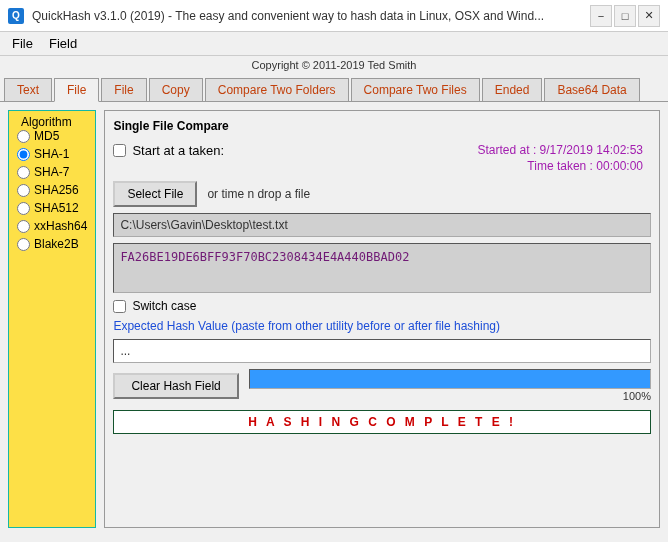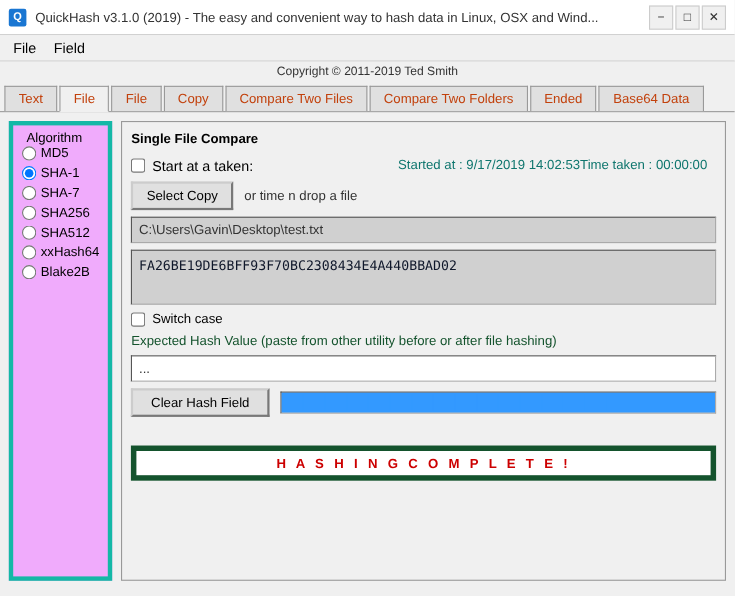--- a/index.html
+++ b/index.html
@@ -144,24 +144,24 @@
 
     .start-at-row {
       display: flex;
       align-items: center;
       gap: 6px;
     }
     .start-at-row input[type="checkbox"] { cursor: pointer; }
 
     .time-info {
       display: flex;
-      flex-direction: row;
+      flex-direction: column;
       align-items: flex-end;
       font-size: 12px;
-      color: #0f766e;
+      color: #a21caf;
       margin-left: auto;
       padding-right: 8px;
       text-align: center;
     }
     .time-info div { margin-bottom: 2px; }
 
     .top-row {
       display: flex;
       align-items: flex-start;
     }
@@ -196,37 +196,37 @@
       color: #333;
       font-family: inherit;
     }
 
     .hash-output-field {
       width: 100%;
       padding: 6px;
       border: 1px inset #aaa;
       background: #d0d0d0;
       font-size: 12px;
-      color: #0f172a;
+      color: #701a75;
       font-family: monospace;
       min-height: 50px;
       word-break: break-all;
     }
 
     .switch-case-row {
       display: flex;
       align-items: center;
       gap: 6px;
       font-size: 12px;
     }
     .switch-case-row input[type="checkbox"] { cursor: pointer; }
 
     .expected-hash-label {
       font-size: 12px;
-      color: #14532d;
+      color: #1d4ed8;
     }
 
     .expected-hash-field {
       width: 100%;
       padding: 4px 6px;
       border: 1px inset #aaa;
       background: #ffffff;
       font-size: 12px;
       color: #333;
       font-family: inherit;
@@ -260,35 +260,35 @@
     }
     .progress-pct {
       font-size: 11px;
       text-align: right;
       color: #333;
       margin-top: 1px;
     }
 
     
     .status-bar {
-      border: 5px solid #14532d;
+      border: 1px solid #14532d;
       background: #ffffff;
       padding: 4px 6px;
       font-size: 12px;
       letter-spacing: 3px;
       color: #cc0000;
       font-weight: bold;
-      margin-top: 20px;
+      margin-top: 2px;
       text-align: center;
     }
 
     .fieldset-style {
-      border: 4px solid #14b8a6;
+      border: 1px solid #14b8a6;
       padding: 4px 8px 6px 8px;
-      background: #f0abfc;
+      background: #fde047;
     }
     .fieldset-legend {
       font-size: 12px;
       padding: 0 4px;
     }
   </style>
 </head>
 <body>
 
 <div class="title-bar">
@@ -312,22 +312,22 @@
 
 <div class="copyright-bar">
   <span>Copyright © 2011-2019  Ted Smith</span>
 </div>
 
 <div class="tabs">
   <div class="tab">Text</div>
   <div class="tab active">File</div>
   <div class="tab">File</div>
   <div class="tab">Copy</div>
+  <div class="tab">Compare Two Folders</div>
   <div class="tab">Compare Two Files</div>
-  <div class="tab">Compare Two Folders</div>
   <div class="tab">Ended</div>
   <div class="tab">Base64 Data</div>
 </div>
 
 <div class="main-content">
 
   <div class="fieldset-style">
     <div class="fieldset-legend">Algorithm</div>
     <div class="radio-item">
       <input type="radio" name="algorithm" value="md5" style="">
@@ -375,21 +375,21 @@
           <span>9/17/2019 14:02:53</span>
         </div>
         <div>
           <span>Time taken :</span>
           <span>00:00:00</span>
         </div>
       </div>
     </div>
 
     <div class="select-file-row">
-      <button class="select-file-btn">Select Copy</button>
+      <button class="select-file-btn">Select File</button>
       <span class="drag-text">or time n drop a file</span>
     </div>
 
     <input type="text" class="file-path-field" readonly="" value="C:\Users\Gavin\Desktop\test.txt" style="">
 
     <div class="hash-output-field">FA26BE19DE6BFF93F70BC2308434E4A440BBAD02</div>
 
     <div class="switch-case-row">
       <input type="checkbox" style="">
       <span>Switch case</span>
@@ -420,19 +420,20 @@
             <div style="flex:1;background:#3399ff;"></div>
             <div style="flex:1;background:#3399ff;"></div>
             <div style="flex:1;background:#3399ff;"></div>
             <div style="flex:1;background:#3399ff;"></div>
             <div style="flex:1;background:#3399ff;"></div>
             <div style="flex:1;background:#3399ff;"></div>
             <div style="flex:1;background:#3399ff;"></div>
             <div style="flex:1;background:#3399ff;"></div>
           </div>
         </div>
+        <div class="progress-pct">100%</div>
       </div>
     </div>
 
     <div class="status-bar">H A S H I N G   C O M P L E T E !</div>
   </div>
 
 </div>
 
 </body></html>

